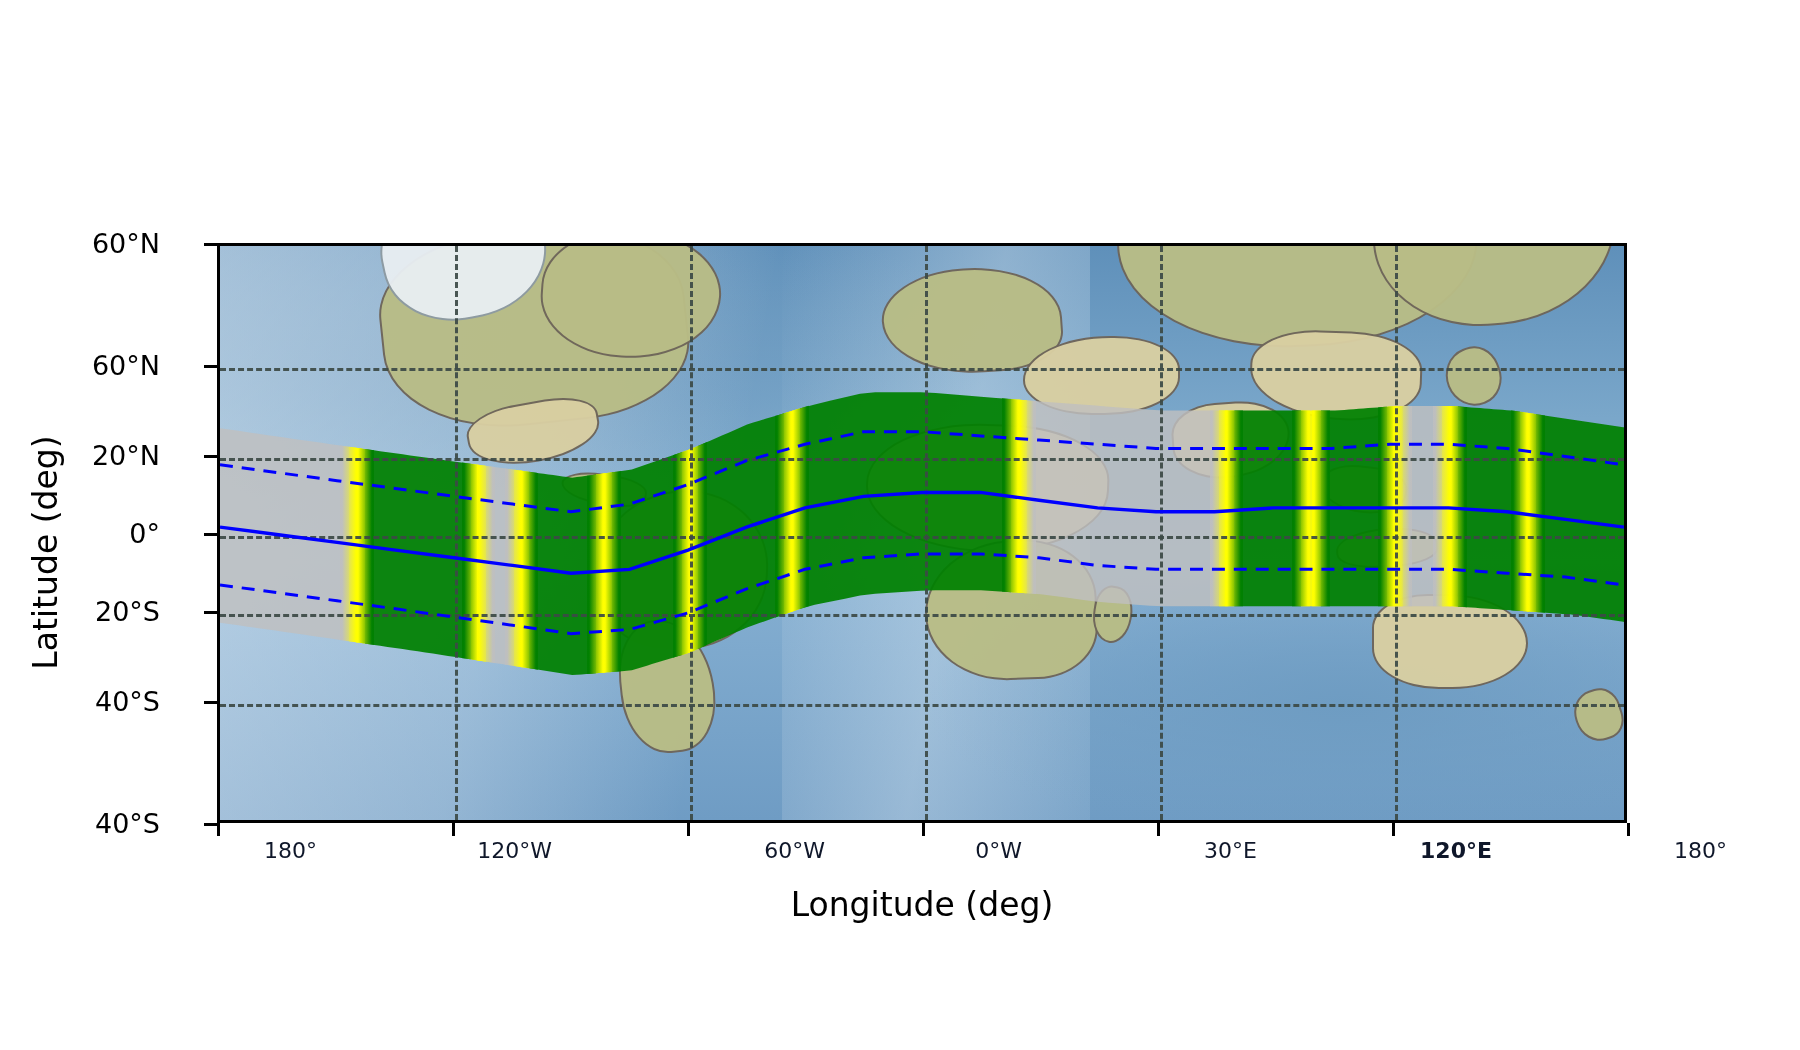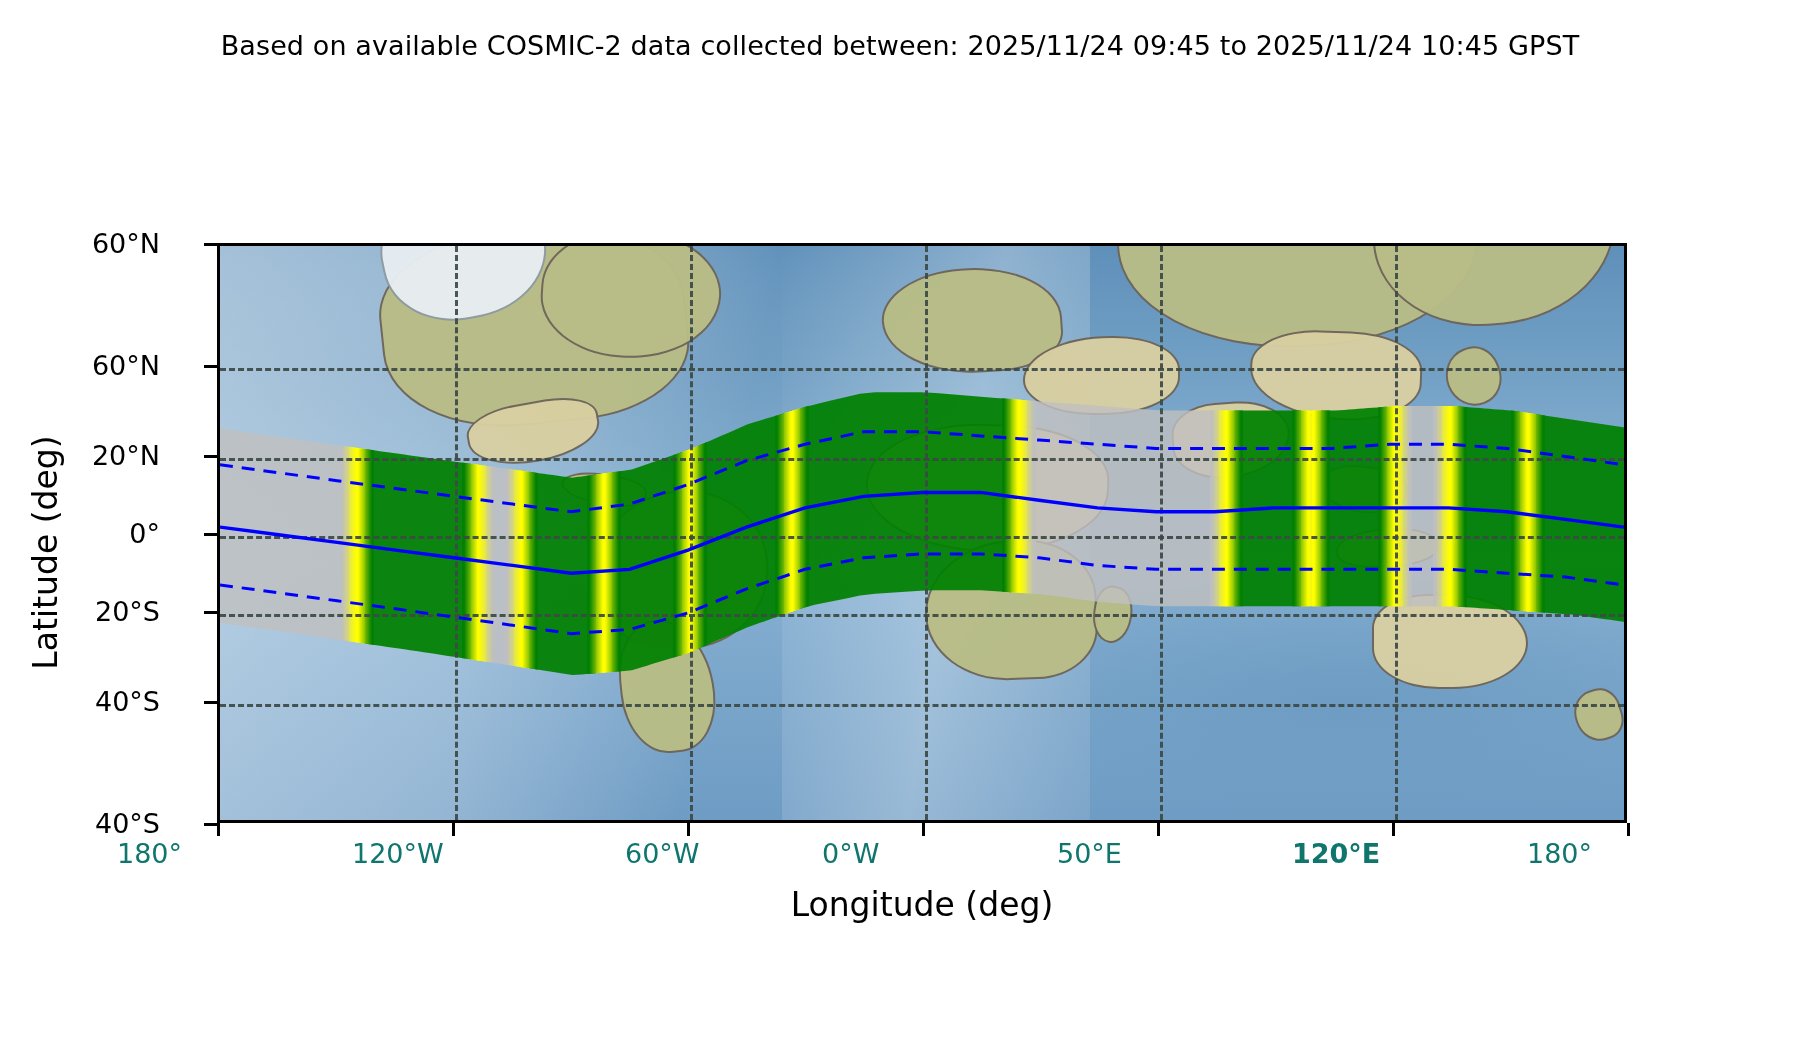--- a/index.html
+++ b/index.html
@@ -49,34 +49,33 @@
   
   #band-layer{position:absolute;inset:0;}
   .band-seg{position:absolute;top:0;height:100%;}
 
   
   #curves{position:absolute;inset:0;pointer-events:none;}
 
   
   .ytick{position:absolute;right:1640px;width:160px;text-align:right;
     font-size:27px;color:#000;transform:translateY(-50%);white-space:nowrap;}
-  .xtick{position:absolute;top:838px;width:200px;text-align:left;
-    font-size:27px;color:#0f766e;transform:translateX(-50%);white-space:nowrap;}
+  .xtick{position:absolute;top:838px;width:200px;text-align:right;
+    font-size:22px;color:#0f172a;transform:translateX(-50%);white-space:nowrap;}
 
   
   #ylabel{position:absolute;left:-215px;top:533px;width:520px;text-align:center;
     font-size:33px;color:#000;transform:rotate(-90deg);transform-origin:center;}
   #xlabel{position:absolute;left:217px;top:885px;width:1410px;text-align:center;
     font-size:33px;color:#000;}
 </style>
 </head>
 <body>
 
 <div class="title-block">
-  <div id="fig-caption">Based on available COSMIC-2 data collected between: 2025/11/24 09:45 to 2025/11/24 10:45 GPST</div>
 </div>
 
 <div id="plot-frame">
   <div id="map-clip">
 
     <div class="ocean"></div>
     <div class="terminator"></div>
     <div class="terminator2"></div>
 
     <div id="continents">
@@ -195,21 +194,21 @@
   </div>
 <div id="xticks">
     <div class="xtick" style="left: 217px;">180°</div>
     <div style="position: absolute; left: 217px; top: 823px; height: 13px; border-left: 3px solid rgb(0, 0, 0);"></div>
     <div class="xtick" style="left: 452px;">120°W</div>
     <div style="position: absolute; left: 452px; top: 823px; height: 13px; border-left: 3px solid rgb(0, 0, 0);"></div>
     <div class="xtick" style="left: 725px;">60°W</div>
     <div style="position: absolute; left: 687px; top: 823px; height: 13px; border-left: 3px solid rgb(0, 0, 0);"></div>
     <div class="xtick" style="left: 922px;">0°W</div>
     <div style="position: absolute; left: 922px; top: 823px; height: 13px; border-left: 3px solid rgb(0, 0, 0);"></div>
-    <div class="xtick" style="left: 1157px;">50°E</div>
+    <div class="xtick" style="left: 1157px;">30°E</div>
     <div style="position: absolute; left: 1157px; top: 823px; height: 13px; border-left: 3px solid rgb(0, 0, 0);"></div>
     <div class="xtick" style="left: 1392px; font-weight: bold;">120°E</div>
     <div style="position: absolute; left: 1392px; top: 823px; height: 13px; border-left: 3px solid rgb(0, 0, 0);"></div>
     <div class="xtick" style="left: 1627px;">180°</div>
     <div style="position: absolute; left: 1627px; top: 823px; height: 13px; border-left: 3px solid rgb(0, 0, 0);"></div>
   </div>
 <div id="ylabel">Latitude (deg)</div>
 <div id="xlabel">Longitude (deg)</div>
 
 </body></html>

